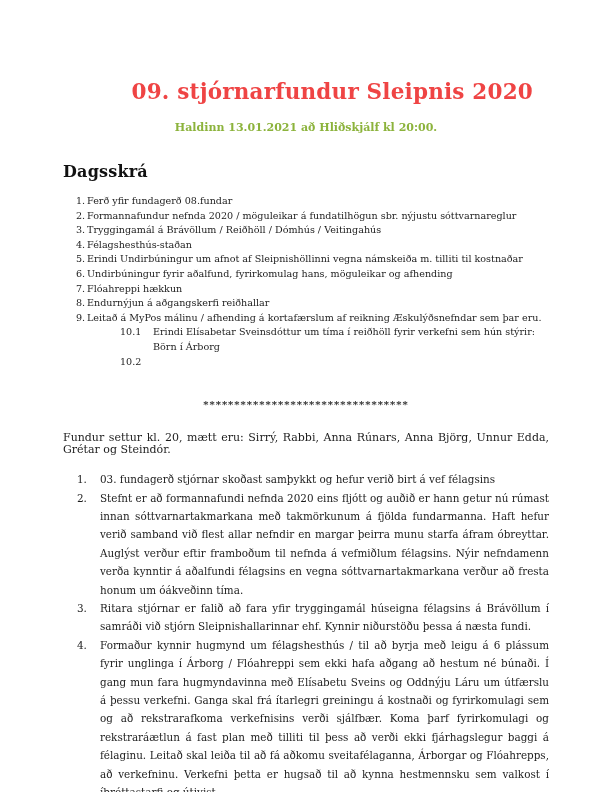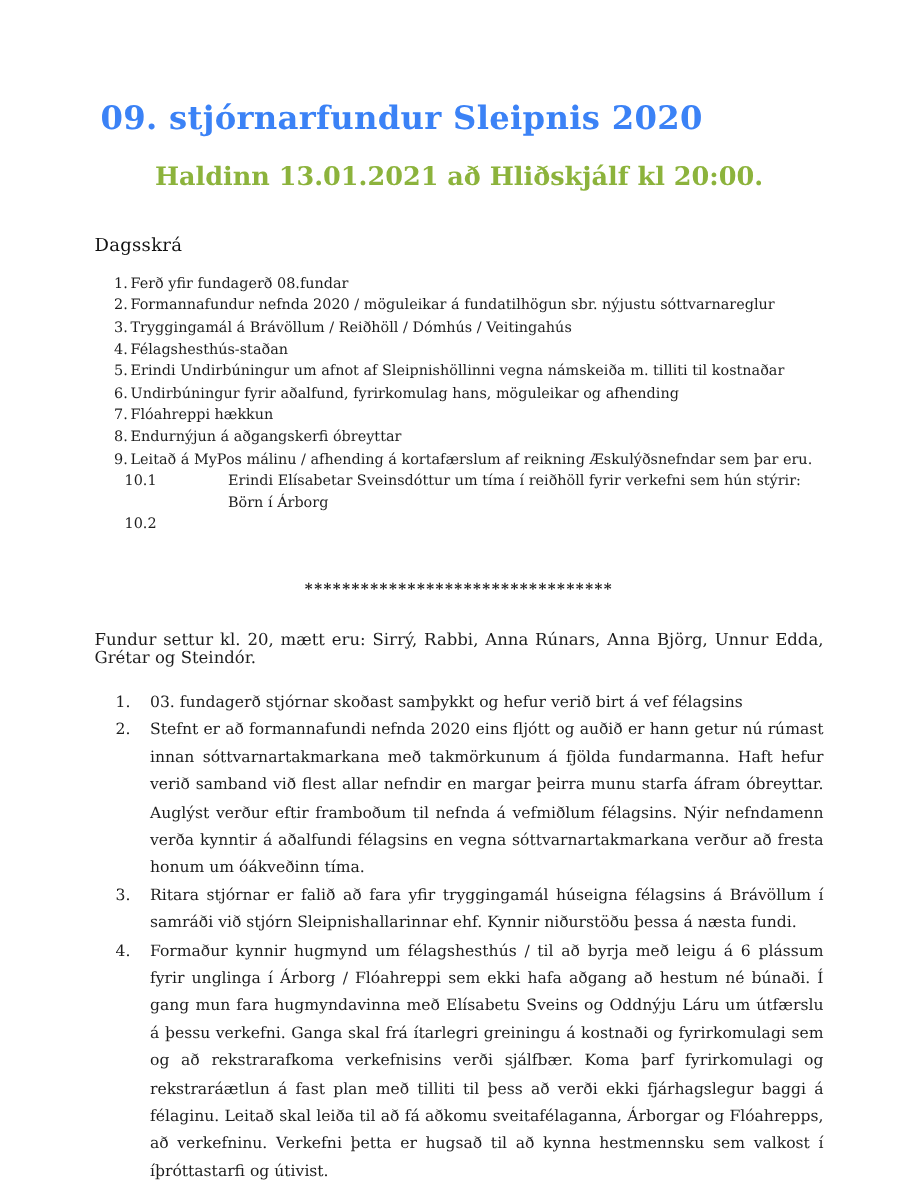--- a/index.html
+++ b/index.html
@@ -3,40 +3,40 @@
 <meta charset="utf-8">
 <style>
   html,body{margin:0;padding:0;background:#808080;}
   .page{
     width:612px;height:792px;background:#ffffff;margin:0 auto;
     box-sizing:border-box;padding:64px 63px 40px 63px;
     font-family:"DejaVu Serif","Liberation Serif",serif;
     color:#1c1c1c;position:relative;overflow:hidden;
   }
   .doc-title{
-    text-align:left;font-size:21.5px;font-weight:bold;color:#3b82f6;
-    letter-spacing:.2px;line-height:1.15;margin:4px;
+    text-align:right;font-size:21.5px;font-weight:bold;color:#ef4444;
+    letter-spacing:.2px;line-height:1.15;margin:16px;
   }
   .doc-subtitle{
-    text-align:center;font-size:17px;font-weight:bold;color:#8cb33c;
+    text-align:center;font-size:11px;font-weight:bold;color:#8cb33c;
     margin:14px 0 0 0;line-height:1.3;
   }
   .section-heading{
-    font-size:12px;font-weight:normal;color:#111;
+    font-size:16px;font-weight:bold;color:#111;
     margin:27px 0 0 0;letter-spacing:.2px;
   }
   .agenda-list{margin:13px 0 0 0;font-size:9.6px;line-height:14.6px;}
   .agenda-item{display:flex;}
   .agenda-item .num{
     flex:0 0 23px;padding-left:13px;box-sizing:border-box;
   }
   .agenda-item .txt{flex:1;padding-left:1px;}
   .agenda-subitem{display:flex;font-size:9.6px;line-height:14.6px;}
-  .agenda-subitem .num{flex:0 0 33px;margin-left:20px;}
-  .agenda-subitem .txt{flex:1;padding-right:6px;margin-left:36px;}
+  .agenda-subitem .num{flex:0 0 33px;margin-left:57px;}
+  .agenda-subitem .txt{flex:1;padding-right:6px;}
   .separator{
     text-align:center;font-size:10px;letter-spacing:1px;
     margin:30px 0 0 0;font-weight:bold;
   }
   .attendance{
     margin:22px 0 0 0;font-size:11px;line-height:12px;
     text-align:justify;
   }
   .minutes-list{margin:14px 0 0 0;font-size:10.4px;line-height:18.4px;}
   .minutes-item{display:flex;margin:0;}
@@ -79,21 +79,21 @@
     <div class="agenda-item">
       <span class="num">6.</span>
       <span class="txt">Undirbúningur fyrir aðalfund, fyrirkomulag hans, möguleikar og afhending</span>
     </div>
     <div class="agenda-item">
       <span class="num">7.</span>
       <span class="txt">Flóahreppi hækkun</span>
     </div>
     <div class="agenda-item">
       <span class="num">8.</span>
-      <span class="txt">Endurnýjun á aðgangskerfi óbreyttar</span>
+      <span class="txt">Endurnýjun á aðgangskerfi reiðhallar</span>
     </div>
     <div class="agenda-item">
       <span class="num">9.</span>
       <span class="txt">Leitað á MyPos málinu / afhending á kortafærslum af reikning Æskulýðsnefndar sem þar eru.</span>
     </div>
     <div class="agenda-subitem">
       <span class="num">10.1</span>
       <span class="txt">Erindi Elísabetar Sveinsdóttur um tíma í reiðhöll fyrir verkefni sem hún stýrir: Börn í Árborg</span>
     </div>
     <div class="agenda-subitem">

